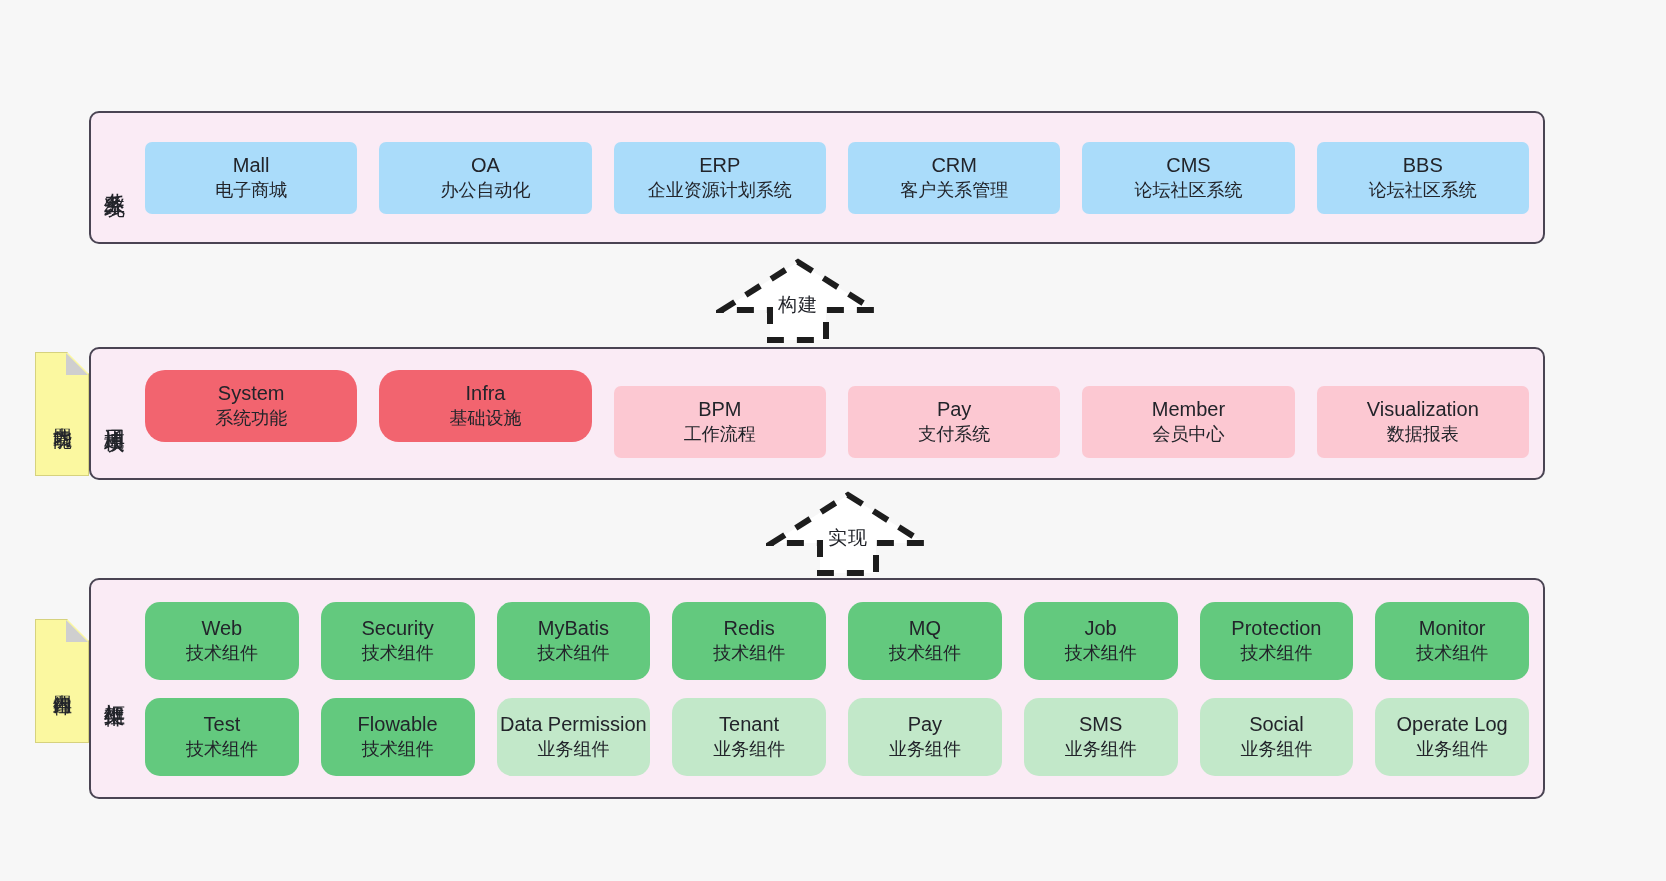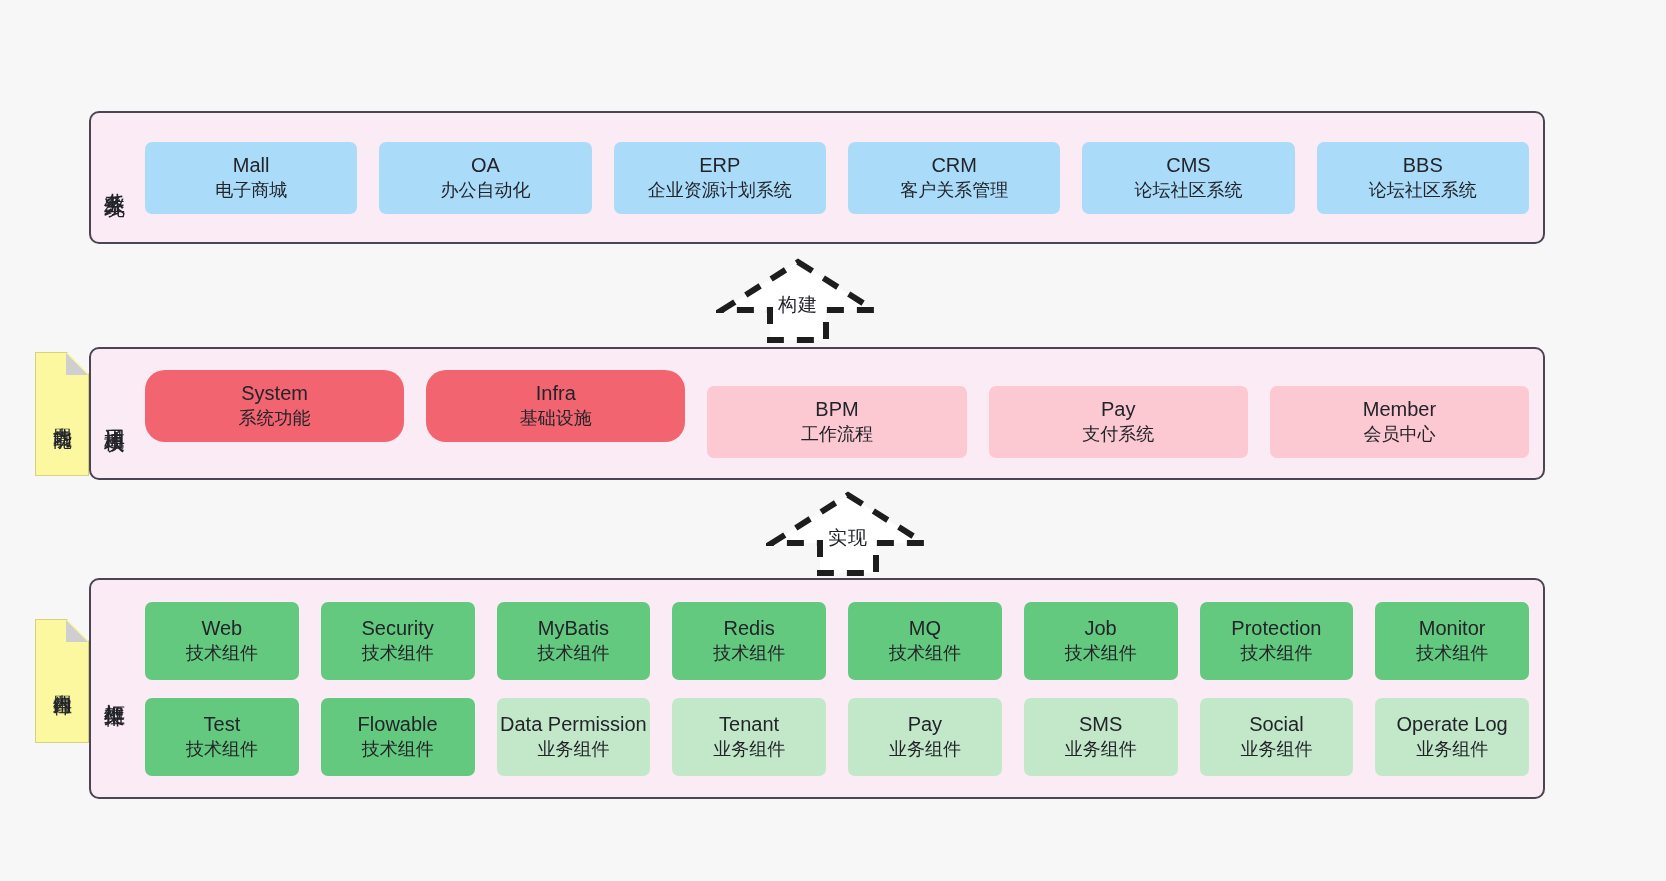--- a/index.html
+++ b/index.html
@@ -90,21 +90,21 @@
   .c-green      { background: #63c97e; }
   .c-greenlight { background: #c2e8c9; }
 
   
   #layer-business  { left: 89px;  top: 111px; width: 1456px; height: 133px; }
   #layer-common    { left: 89px;  top: 347px; width: 1456px; height: 133px; }
   #layer-framework { left: 89px;  top: 578px; width: 1456px; height: 221px; }
 
   #layer-business  .card { height: 72px; }
   #layer-common    .card { height: 72px; }
-  #layer-framework .card { height: 78px; }
+  #layer-framework .card { height: 78px; border-radius: 15px; }
 
   
   .note {
     position: absolute;
     box-sizing: border-box;
     background: #fbf8a0;
     border: 1px solid #d6d27e;
     display: flex;
     align-items: center;
     justify-content: center;
@@ -214,20 +214,24 @@
           <span class="t2">工作流程</span>
         </div>
         <div class="card c-pink">
           <span class="t1">Pay</span>
           <span class="t2">支付系统</span>
         </div>
         <div class="card c-pink">
           <span class="t1">Member</span>
           <span class="t2">会员中心</span>
         </div>
+        <div class="card c-pink">
+          <span class="t1">Visualization</span>
+          <span class="t2">数据报表</span>
+        </div>
       </div>
     </div>
   </div>
 
   <div class="arrow" id="arrow-implement">
     <svg width="164" height="88" viewBox="0 0 164 88" fill="none">
       <path d="M82 6 L158 54 L110 54 L110 84 L54 84 L54 54 L6 54 Z" fill="#ffffff" stroke="#1d1d1d" stroke-width="6" stroke-dasharray="17 13" stroke-linejoin="miter"></path>
     </svg>
     <div class="arrow-label">实现</div>
   </div>

